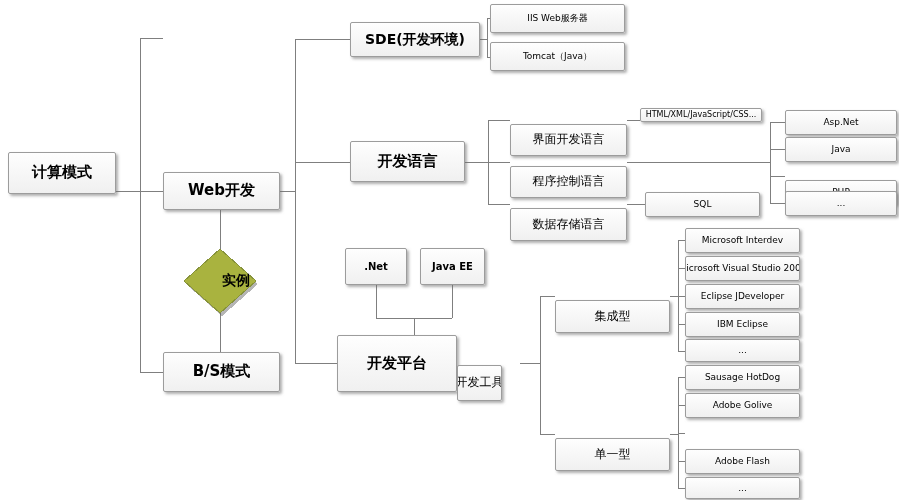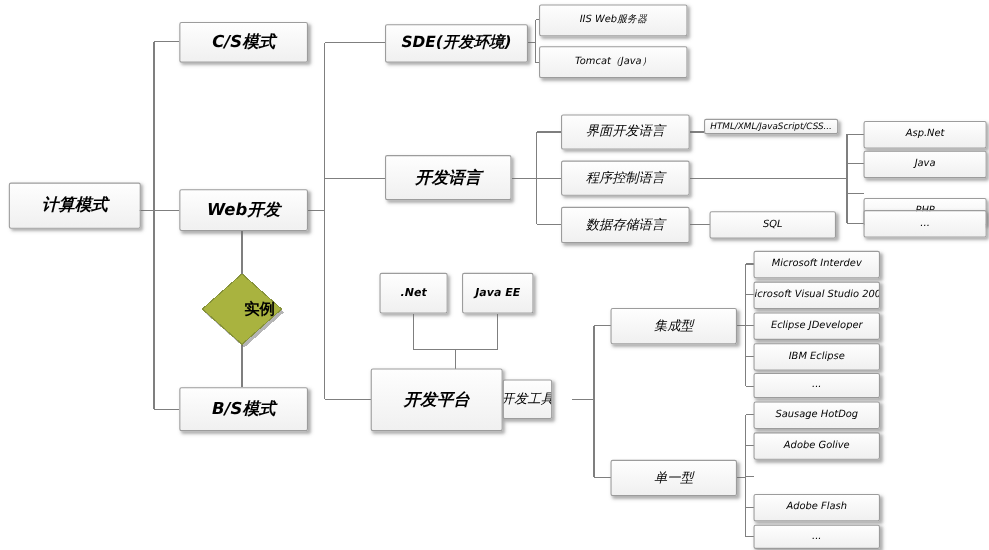--- a/index.html
+++ b/index.html
@@ -10,25 +10,25 @@
     background:#ffffff; overflow:hidden;
   }
   svg.wires { position:absolute; left:0; top:0; width:899px; height:500px; }
   .node {
     position:absolute;
     display:flex; align-items:center; justify-content:center;
     text-align:center; line-height:1.15;
     background:linear-gradient(180deg,#fefefe 0%,#f0f0f0 100%);
     border:1px solid #9c9c9c; border-radius:2px;
     box-shadow:2px 2px 3px rgba(110,110,110,0.55);
-    padding:0 3px; white-space:nowrap; overflow:hidden;font-style:italic;
+    padding:0 3px; white-space:nowrap; overflow:hidden;
   }
   .box-lg { font-size:15px; font-weight:600; }
   .box-mdb { font-size:10px; font-weight:600; }
-  .box-md { font-size:12px; font-weight:400; }
+  .box-md { font-size:12px; font-weight:400;margin-top:20px; }
   .box-sm { font-size:9px;  font-weight:400; }
   .box-xs { font-size:8px;  font-weight:400; }
   .diamond-label {
     position:absolute; left:200px; top:249px; width:72px; height:64px;
     display:flex; align-items:center; justify-content:center;
     font-size:14px; font-weight:600;
   }
 </style>
 </head>
 <body>
@@ -45,23 +45,22 @@
              M627 162 H770 M770 122 V203 M770 122 H785 M770 149 H785 M770 176 H785 M770 203 H785
              M627 204 H645
              M376 285 V318 M452 285 V318 M376 318 H452 M414 318 V335
              M520 363 H540 M540 296 V434 M540 296 H555 M540 434 H555
              M670 296 H678 M678 240 V351 M678 240 H685 M678 268 H685 M678 296 H685 M678 324 H685 M678 351 H685
              M670 434 H678 M678 377 V488 M678 377 H685 M678 405 H685 M678 433 H685 M678 461 H685 M678 488 H685" stroke="#7f7f7f"></path>
     <polygon points="222,252 258,284 222,316 186,284" fill="rgba(90,90,90,0.45)"></polygon>
     <polygon points="220,249 256,281 220,313 184,281" stroke-width="1" stroke="#86923a" fill="#a9b33f"></polygon>
   </svg>
 
-  <div class="node box-lg" style="left:8px;top:166px;width:120px;height:42px">计算模式</div>
+  <div class="node box-lg" style="left:8px;top:152px;width:108px;height:42px">计算模式</div>
 
-  <div class="node box-lg" style="left:163px;top:20px;width:117px;height:37px">C/S模式</div>
   <div class="node box-lg" style="left:163px;top:172px;width:117px;height:38px">Web开发</div>
   <div class="node box-lg" style="left:163px;top:352px;width:117px;height:40px">B/S模式</div>
 
   <div class="diamond-label">实例</div>
 
   <div class="node box-lg" style="left:350px;top:22px;width:130px;height:35px;font-size:14px">SDE(开发环境)</div>
   <div class="node box-sm" style="left:490px;top:4px;width:135px;height:29px">IIS Web服务器</div>
   <div class="node box-sm" style="left:490px;top:42px;width:135px;height:29px">Tomcat（Java）</div>
 
   <div class="node box-lg" style="left:350px;top:141px;width:115px;height:41px">开发语言</div>

